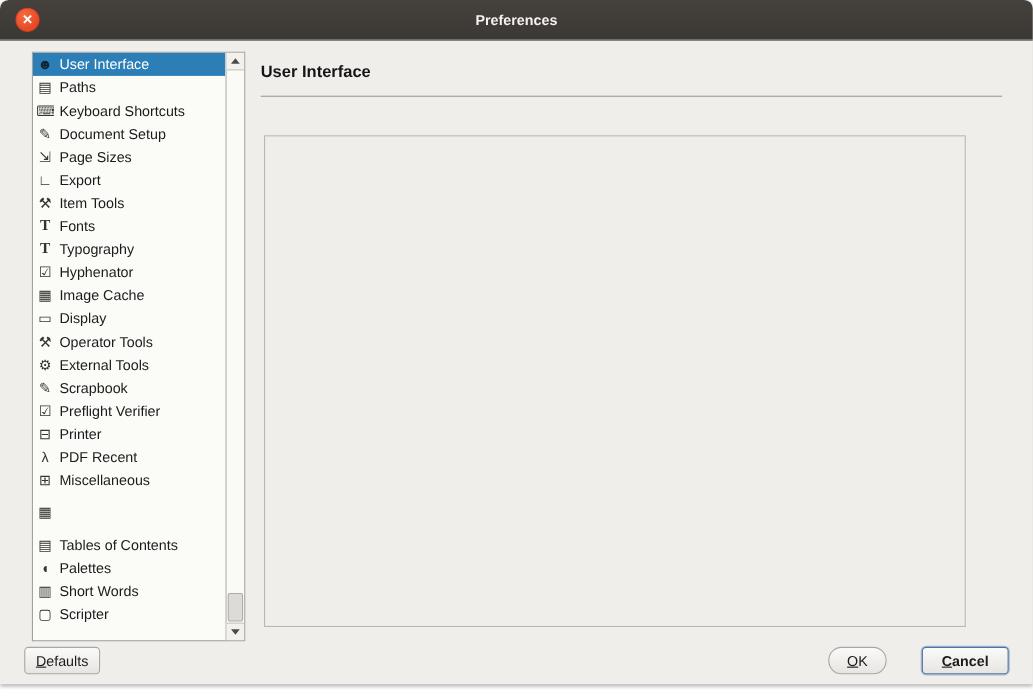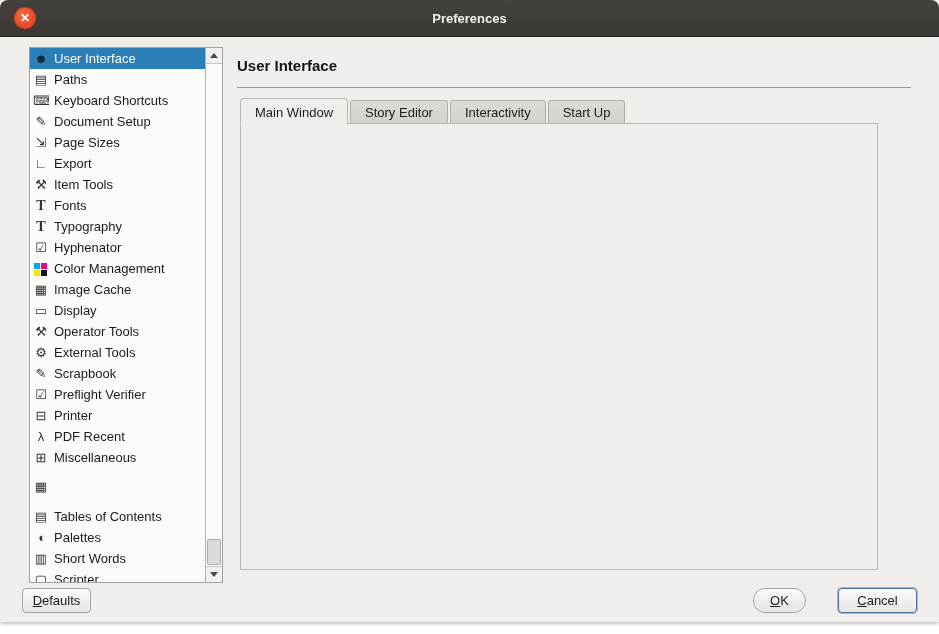--- a/index.html
+++ b/index.html
@@ -133,21 +133,21 @@
   .spin-half.down { border-radius: 0 0 2px 0; }
   .spin-half .tri-up, .spin-half .tri-down { transform: scale(.85); }
   
   .btn {
     position: absolute; height: 25px;
     background: linear-gradient(#fafaf9, #e7e5e1);
     border: 1px solid #a9a7a3; border-radius: 4px;
     font-size: 13px; color: #1b1b1b; text-align: center; line-height: 23px;
     display: inline-block; cursor: default;
   }
-  .btn.focused { border-color: #4d71a0; box-shadow: 0 0 0 1px rgba(72,118,176,.45); }
+  .btn.focused { border-color: #4d71a0; box-shadow: 0 0 0 1px rgba(72,118,176,.45); font-weight: bold; }
 </style>
 </head>
 <body>
 
 <div class="window">
 
   <div class="titlebar">
     <div class="close-btn">
       <span>✕</span>
     </div>
@@ -188,24 +188,20 @@
           <span class="side-icon serif">T</span>
           <span class="side-label">Fonts</span>
         </div>
         <div class="side-item">
           <span class="side-icon serif">T</span>
           <span class="side-label">Typography</span>
         </div>
         <div class="side-item">
           <span class="side-icon">☑</span>
           <span class="side-label">Hyphenator</span>
-        </div>
-        <div class="side-item">
-          <span class="side-icon cmyk"></span>
-          <span class="side-label">Color Management</span>
         </div>
         <div class="side-item">
           <span class="side-icon">▦</span>
           <span class="side-label">Image Cache</span>
         </div>
         <div class="side-item">
           <span class="side-icon">▭</span>
           <span class="side-label">Display</span>
         </div>
         <div class="side-item">
@@ -263,26 +259,20 @@
       <div class="sb-thumb"></div>
       <div class="sb-btn down">
         <span class="tri-down"></span>
       </div>
     </div>
   </div>
 
   <div class="page-title">User Interface</div>
   <div class="title-rule"></div>
 
-  <div class="tabbar">
-      <div class="tab active">Main Window</div>
-      <div class="tab">Story Editor</div>
-      <div class="tab">Interactivity</div>
-      <div class="tab">Start Up</div>
-    </div>
   <div class="tab-frame"></div>
 
   <div class="sec-title" style="left:247px; top:134px;">Appearance</div>
   <div class="rule" style="left:247px; top:152px; width:619px;"></div>
 
   <div class="lbl mn" style="left:247px; top:165px;">Theme:</div>
   <div class="combo" style="left:386px; top:165px; width:94px;">
     <span>Fusion</span>
     <span class="chev"></span>
   </div>

